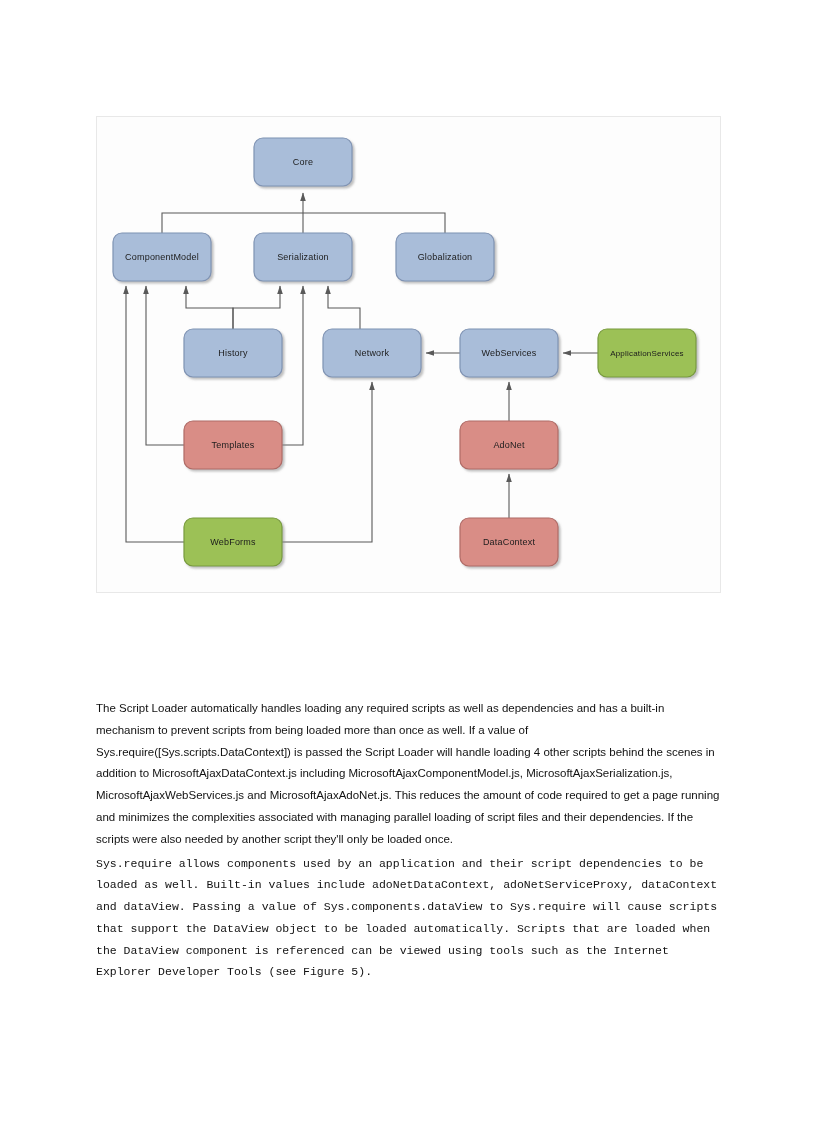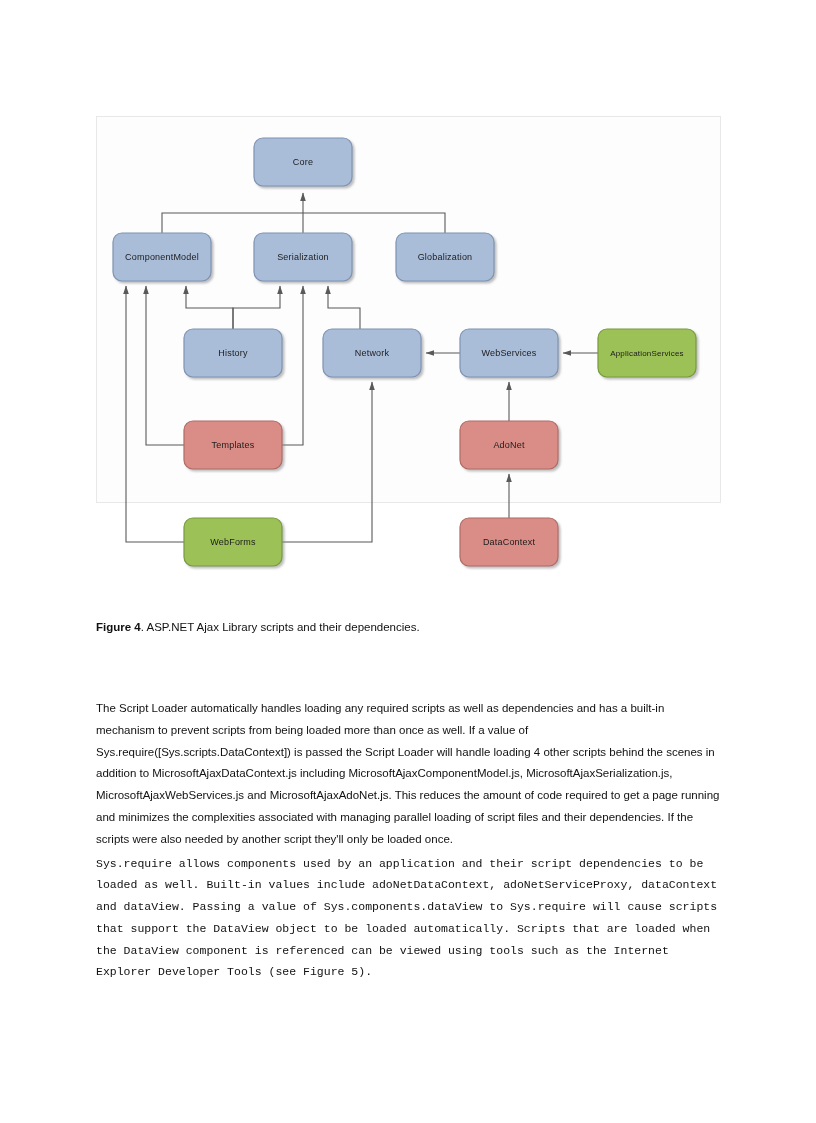--- a/index.html
+++ b/index.html
@@ -22,21 +22,21 @@
     width: 816px;
     height: 1123px;
   }
 
   
   .figure-frame {
     position: absolute;
     left: 96px;
     top: 116px;
     width: 625px;
-    height: 387px;
+    height: 477px;
     border: 1px solid #e8e8e8;
     background: #fdfdfd;
     box-sizing: border-box;
   }
 
   .diagram-svg {
     position: absolute;
     left: 0;
     top: 0;
     width: 625px;
@@ -183,20 +183,17 @@
 
         <g>
           <rect x="363" y="401" width="98" height="48" rx="9" ry="9" fill="#d98d86" stroke="#b06b66" stroke-width="1.2" filter="url(#boxshadow)"></rect>
           <text class="node-label" x="412" y="426">DataContext</text>
         </g>
 
       </g>
     </svg>
   </div>
 
-  <div class="caption">
-    <span class="fig-num">Figure 4</span><span>. ASP.NET Ajax Library scripts and their dependencies.</span>
-  </div>
 
   <p class="para" id="para-1">The Script Loader automatically handles loading any required scripts as well as dependencies and has a built-in mechanism to prevent scripts from being loaded more than once as well.  If a value of Sys.require([Sys.scripts.DataContext]) is passed the Script Loader will handle loading 4 other scripts behind the scenes in addition to MicrosoftAjaxDataContext.js including MicrosoftAjaxComponentModel.js, MicrosoftAjaxSerialization.js, MicrosoftAjaxWebServices.js and MicrosoftAjaxAdoNet.js.  This reduces the amount of code required to get a page running and minimizes the complexities associated with managing parallel loading of script files and their dependencies.  If the scripts were also needed by another script they'll only be loaded once.</p>
   <p class="para" id="para-2">Sys.require allows components used by an application and their script dependencies to be loaded as well.  Built-in values include adoNetDataContext, adoNetServiceProxy, dataContext and dataView.  Passing a value of Sys.components.dataView to Sys.require will cause scripts that support the DataView object to be loaded automatically.  Scripts that are loaded when the DataView component is referenced can be viewed using tools such as the Internet Explorer Developer Tools (see Figure 5).</p>
 
 </div>
 
 </body></html>

